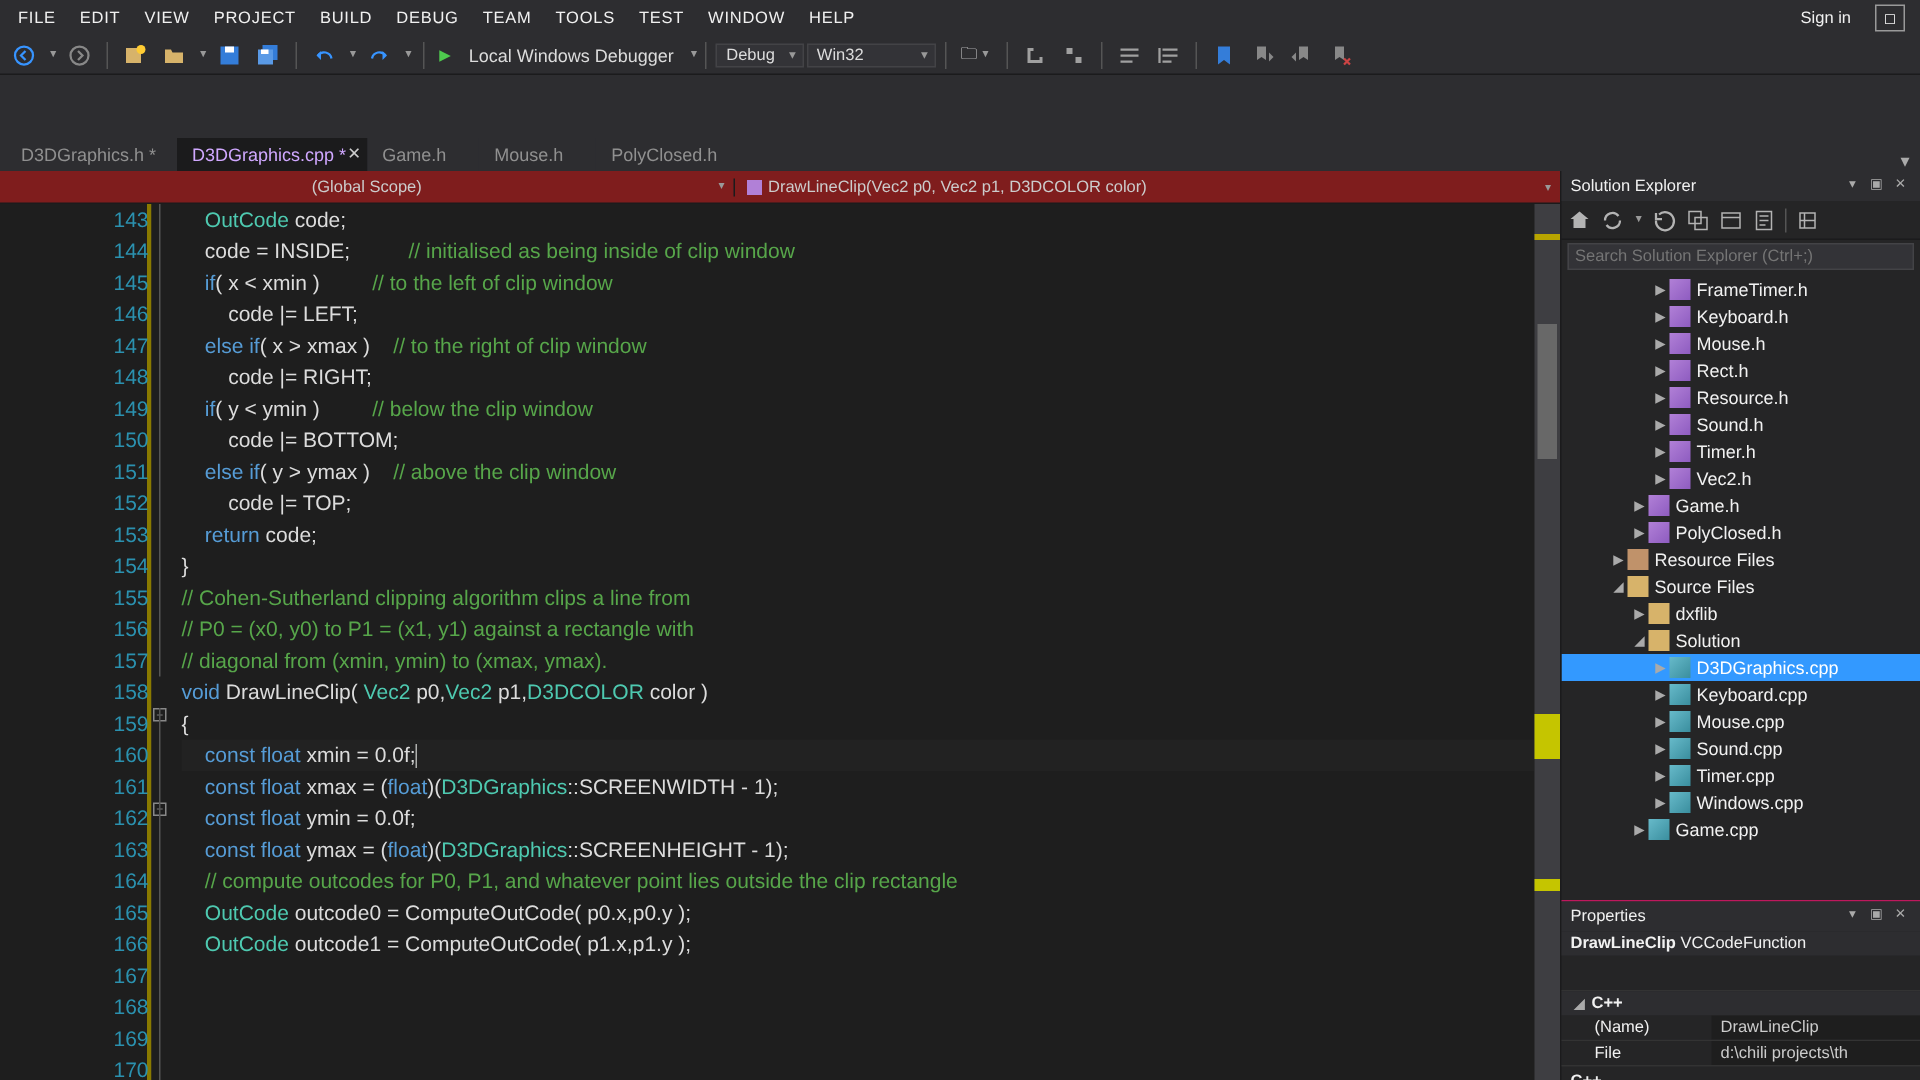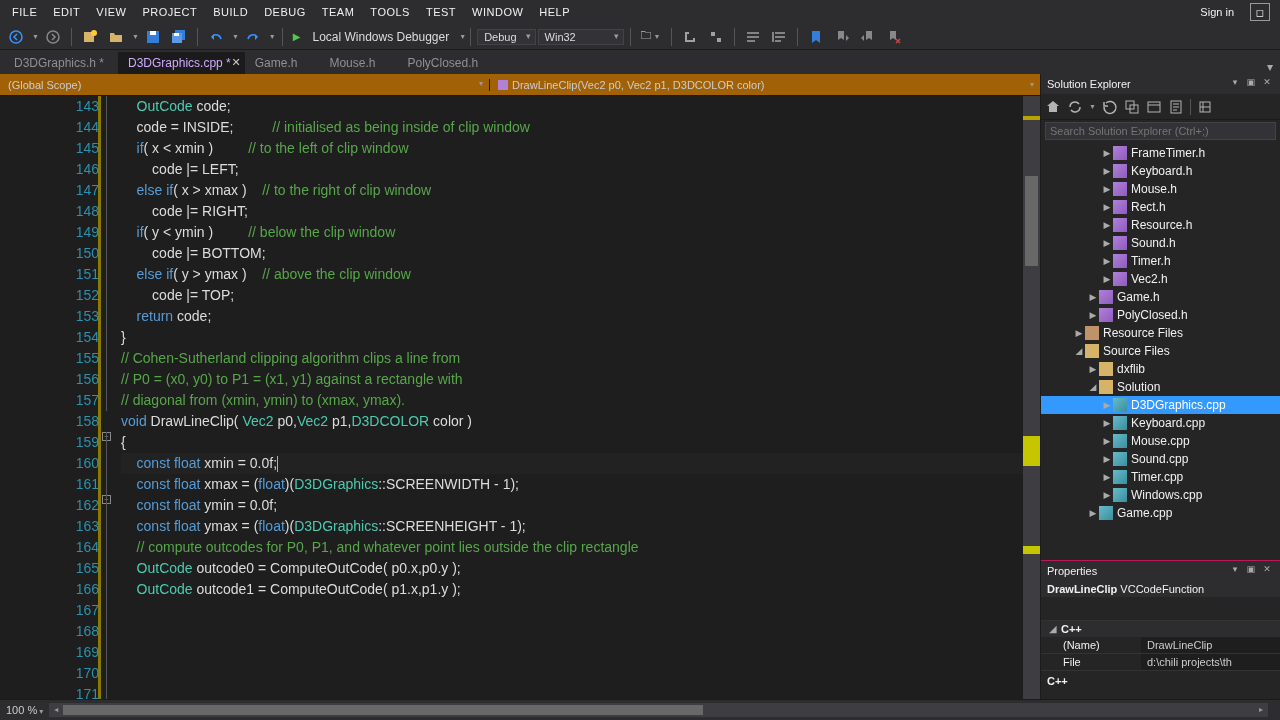--- a/index.html
+++ b/index.html
@@ -14,31 +14,31 @@
 .toolbar { height:26px; background:#2d2d30; border-bottom:1px solid #1b1b1c; display:flex; align-items:center; padding:0 4px; gap:2px; }
 .tb-sep { width:1px; height:18px; background:#555; margin:0 4px; }
 .tb-btn { padding:2px 4px; display:flex; align-items:center; cursor:pointer; font-size:11px; }
 .ico { width:16px; height:16px; display:inline-block; }
 .debugger { color:#dcdcdc; padding:0 6px; }
 .play { color:#4ec94e; font-size:10px; }
 .combo { background:#333337; border:1px solid #434346; color:#dcdcdc; padding:1px 18px 1px 6px; font-size:11px; position:relative; cursor:pointer; }
 .combo::after { content:"▾"; position:absolute; right:4px; top:1px; font-size:9px; color:#999; }
 .arrow-down { font-size:7px; color:#999; margin-left:2px; }
 
-.tabs { height:24px; background:#2d2d30; display:flex; align-items:flex-end; padding-left:4px; }
+.tabs { height:24px; background:#2d2d30; display:flex; align-items:flex-end; padding-left:4px;margin-top:40px; }
 .tab { padding:4px 22px 4px 10px; background:#2d2d30; color:#909090; font-size:12px; position:relative; cursor:pointer; }
 .tab.active { background:#1b1b1c; color:#d0a8ff; }
 .tab.dirty::after { content:"*"; position:absolute; right:14px; }
 .tab .close-x { position:absolute; right:4px; top:4px; font-size:11px; color:#aaa; }
 .tab.active .close-x { color:#ccc; }
 .tabs-drop { margin-left:auto; width:20px; text-align:center; color:#aaa; cursor:pointer; }
 
 .main { display:flex; height:625px; }
 .editor-col { flex:1; display:flex; flex-direction:column; background:#1e1e1e; min-width:0; }
-.context-bar { height:22px; background:#a16207; border-bottom:1px solid #1b1b1c; display:flex; align-items:center; }
+.context-bar { height:22px; background:#7f1d1d; border-bottom:1px solid #1b1b1c; display:flex; align-items:center;text-align:center; }
 .context-bar .scope { flex:0 0 490px; border-right:1px solid #1b1b1c; padding:0 8px; color:#ccc; font-size:11px; position:relative; }
 .context-bar .scope::after, .context-bar .func::after { content:"▾"; position:absolute; right:6px; font-size:8px; color:#999; }
 .context-bar .func { flex:1; padding:0 8px; color:#ccc; font-size:11px; position:relative; display:flex; align-items:center; gap:4px; }
 .cube { width:10px; height:10px; background:#b180d7; display:inline-block; }
 
 .code-area { flex:1; display:flex; overflow:hidden; font-family:Consolas,monospace; font-size:14px; line-height:21px; position:relative;padding-left:45px; }
 .gutter { width:68px; background:#1e1e1e; text-align:right; padding-right:14px; color:#2b91af; position:relative; }
 .gutter .ln { height:21px; position:relative; }
 .fold-col { position:absolute; right:0; top:0; width:12px; height:100%; background:#1e1e1e; }
 .fold-col .bar { position:absolute; left:5px; width:1px; background:#555; }

